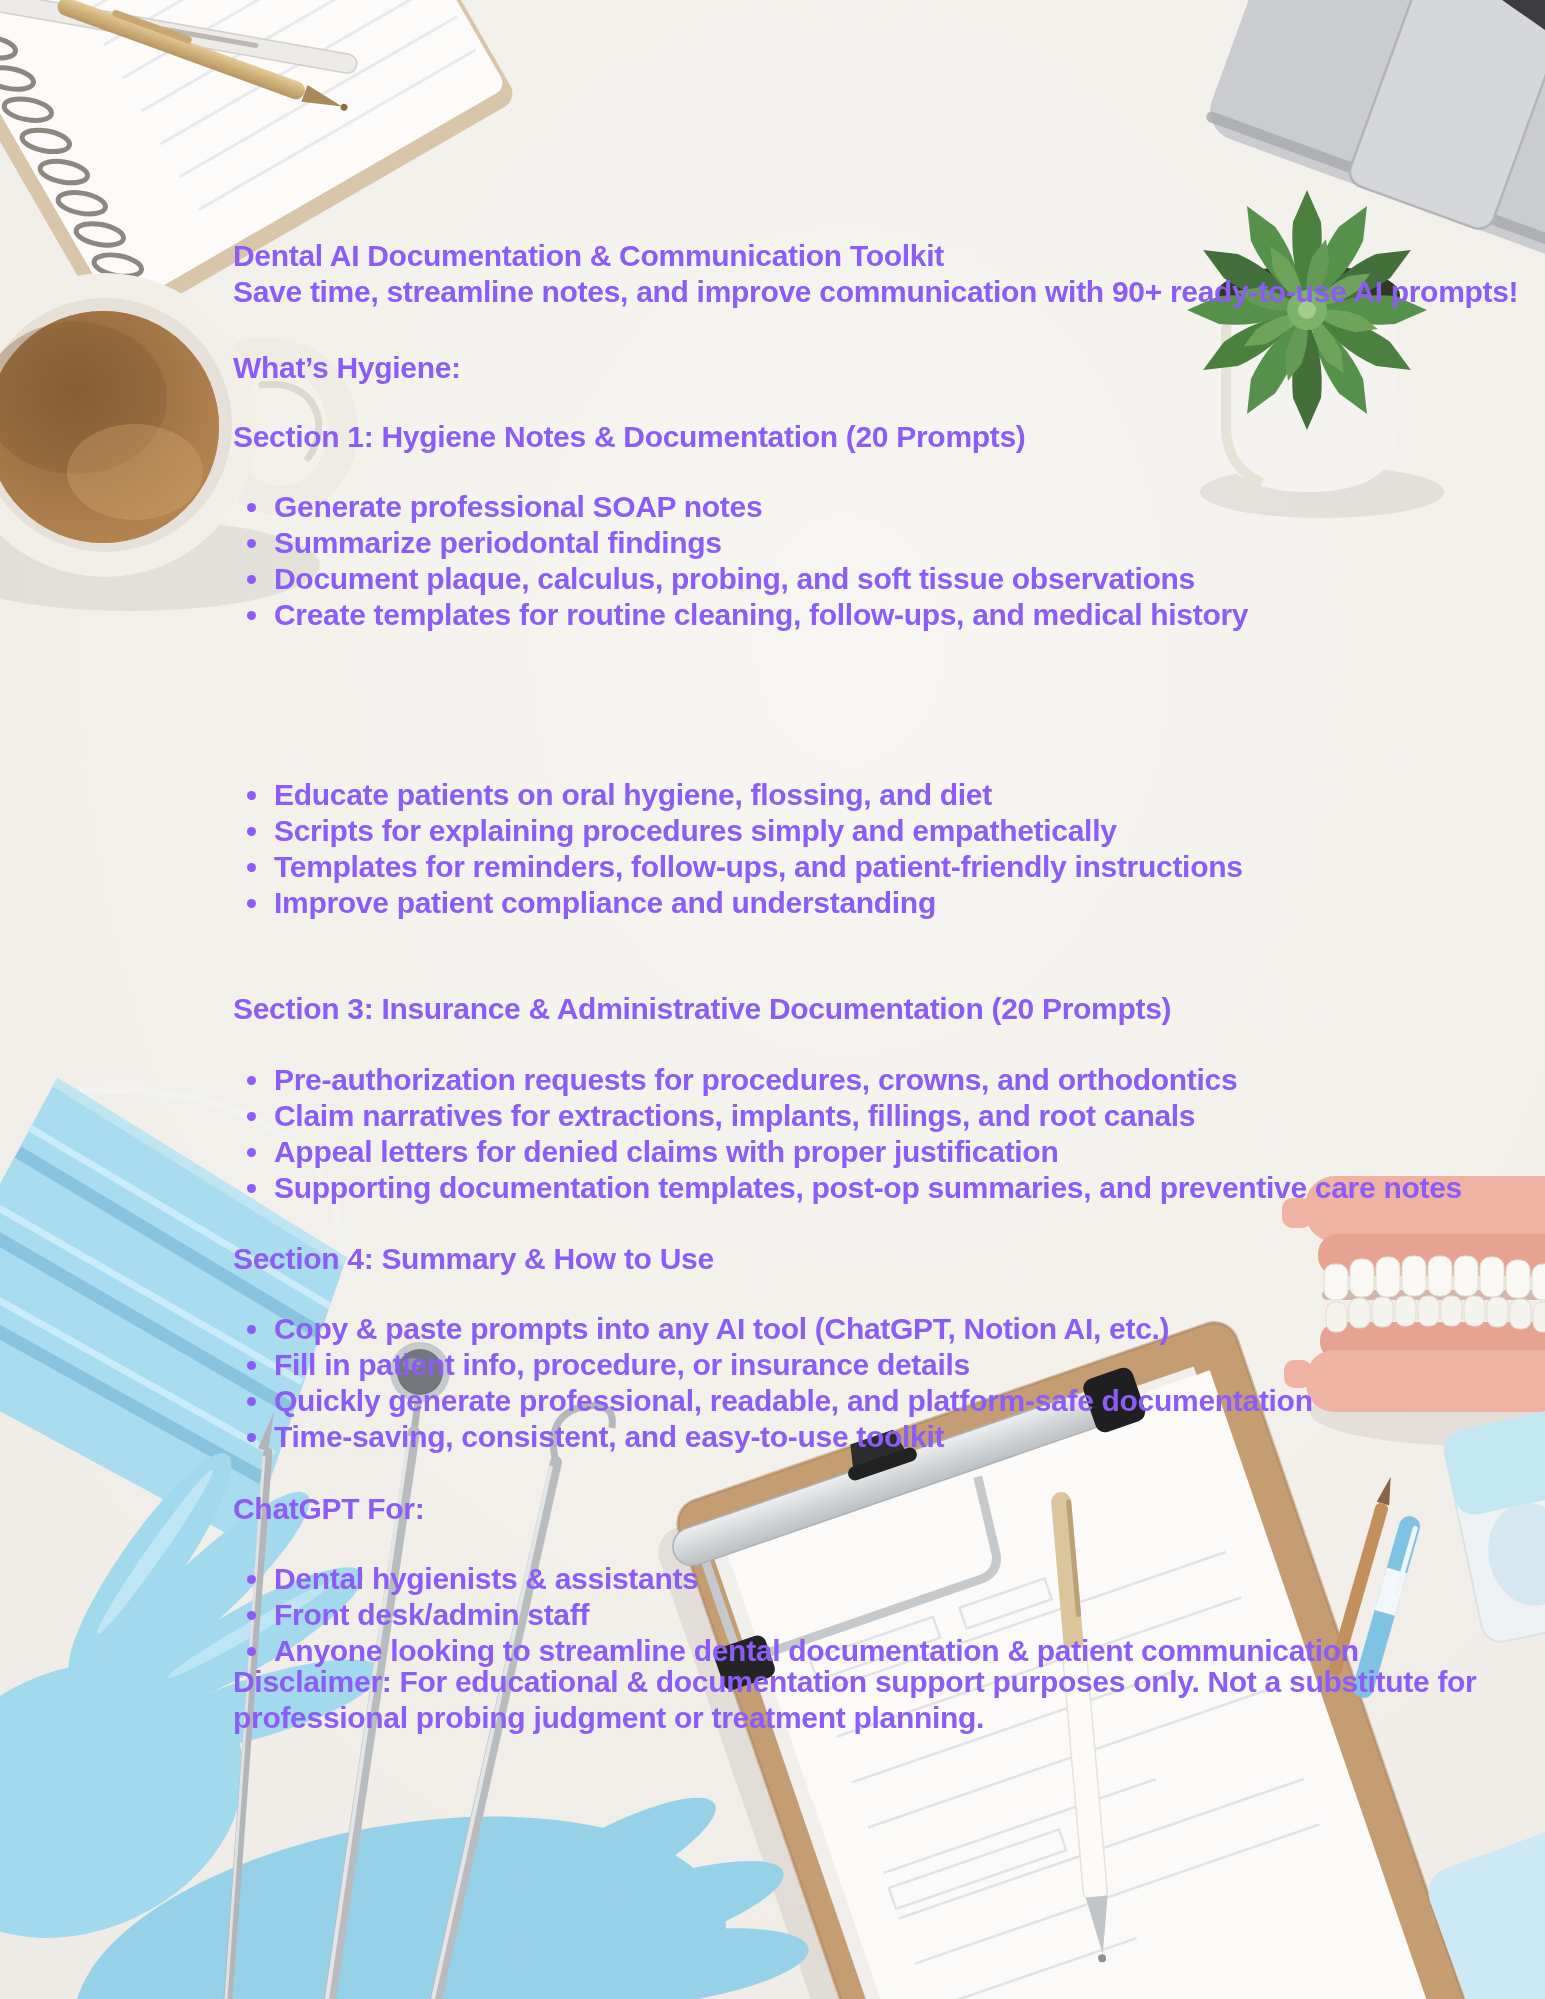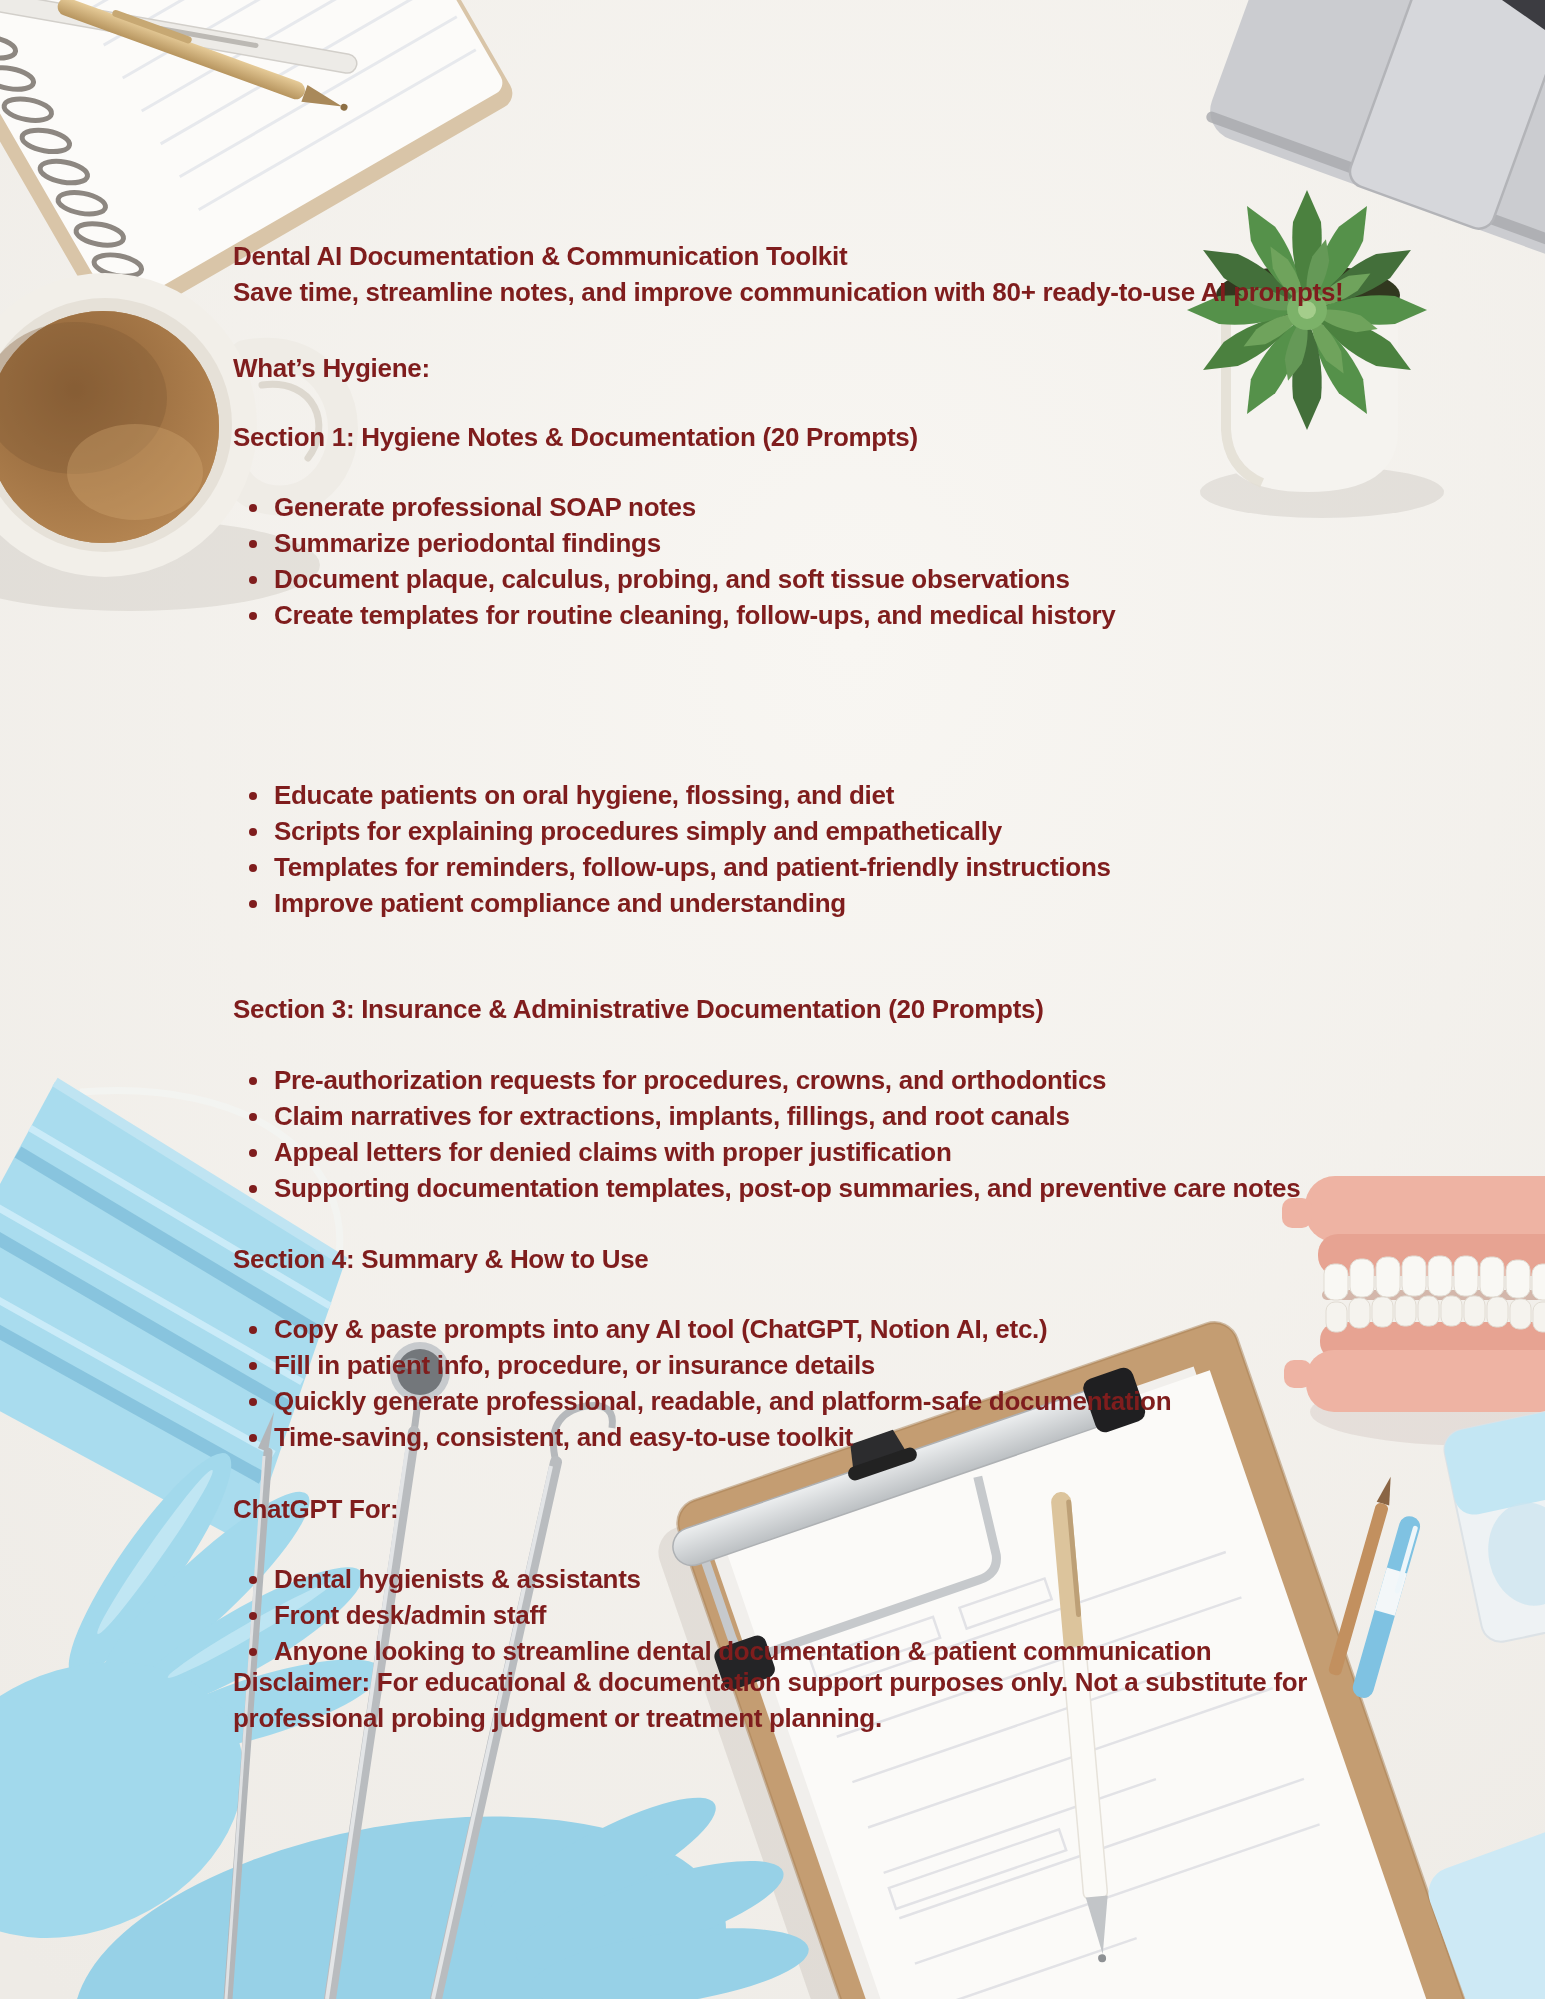--- a/index.html
+++ b/index.html
@@ -1,21 +1,21 @@
 <!DOCTYPE html>
 <html><head>
 <meta charset="utf-8">
 <title>recreation</title>
 <style>
   html,body{margin:0;padding:0;background:#e8e6e2;}
   .canvas{position:relative;width:1545px;height:1999px;overflow:hidden;background:#f4f1ed;}
   .scene{position:absolute;inset:0;display:block;}
   .overlay{position:absolute;inset:0;z-index:5;
     font-family:"Liberation Sans",sans-serif;font-weight:700;
-    color:#7f1d1d;font-size:26px;line-height:36px;letter-spacing:-0.3px;border-radius:23px;}
+    color:#8b5cf6;font-size:30px;line-height:36px;letter-spacing:-0.3px;border-radius:23px;}
   .tb{position:absolute;left:233px;width:1290px;}
   .tb div{white-space:nowrap;}
   ul.blist{margin:0;padding:0 0 0 39px;list-style:disc;}
   ul.blist li{padding-left:2px;line-height:36px;white-space:nowrap;}
 </style>
 </head>
 <body>
 
 <div class="canvas">
 
@@ -245,21 +245,21 @@
       <rect x="1049" y="1648" width="24" height="252" rx="6" fill="#fbfaf7" stroke="#e6e2da" stroke-width="1.5"></rect>
       <path d="M1051 1898 L1073 1898 L1063 1956 Z" fill="#c2c5c8"></path>
       <circle cx="1062" cy="1960" r="4" fill="#8e9194"></circle>
     </g>
   </svg>
 
   <div class="overlay">
 
     <div class="tb" style="top:238px">
       <div>Dental AI Documentation &amp; Communication Toolkit</div>
-      <div>Save time, streamline notes, and improve communication with 80+ ready-to-use AI prompts!</div>
+      <div>Save time, streamline notes, and improve communication with 90+ ready-to-use AI prompts!</div>
     </div>
 
     <div class="tb" style="top:350px">What’s Hygiene:</div>
 
     <div class="tb" style="top:419px">Section 1: Hygiene Notes &amp; Documentation (20 Prompts)</div>
     <ul class="blist tb" style="top:489px">
       <li>Generate professional SOAP notes</li>
       <li>Summarize periodontal findings</li>
       <li>Document plaque, calculus, probing, and soft tissue observations</li>
       <li>Create templates for routine cleaning, follow-ups, and medical history</li>

